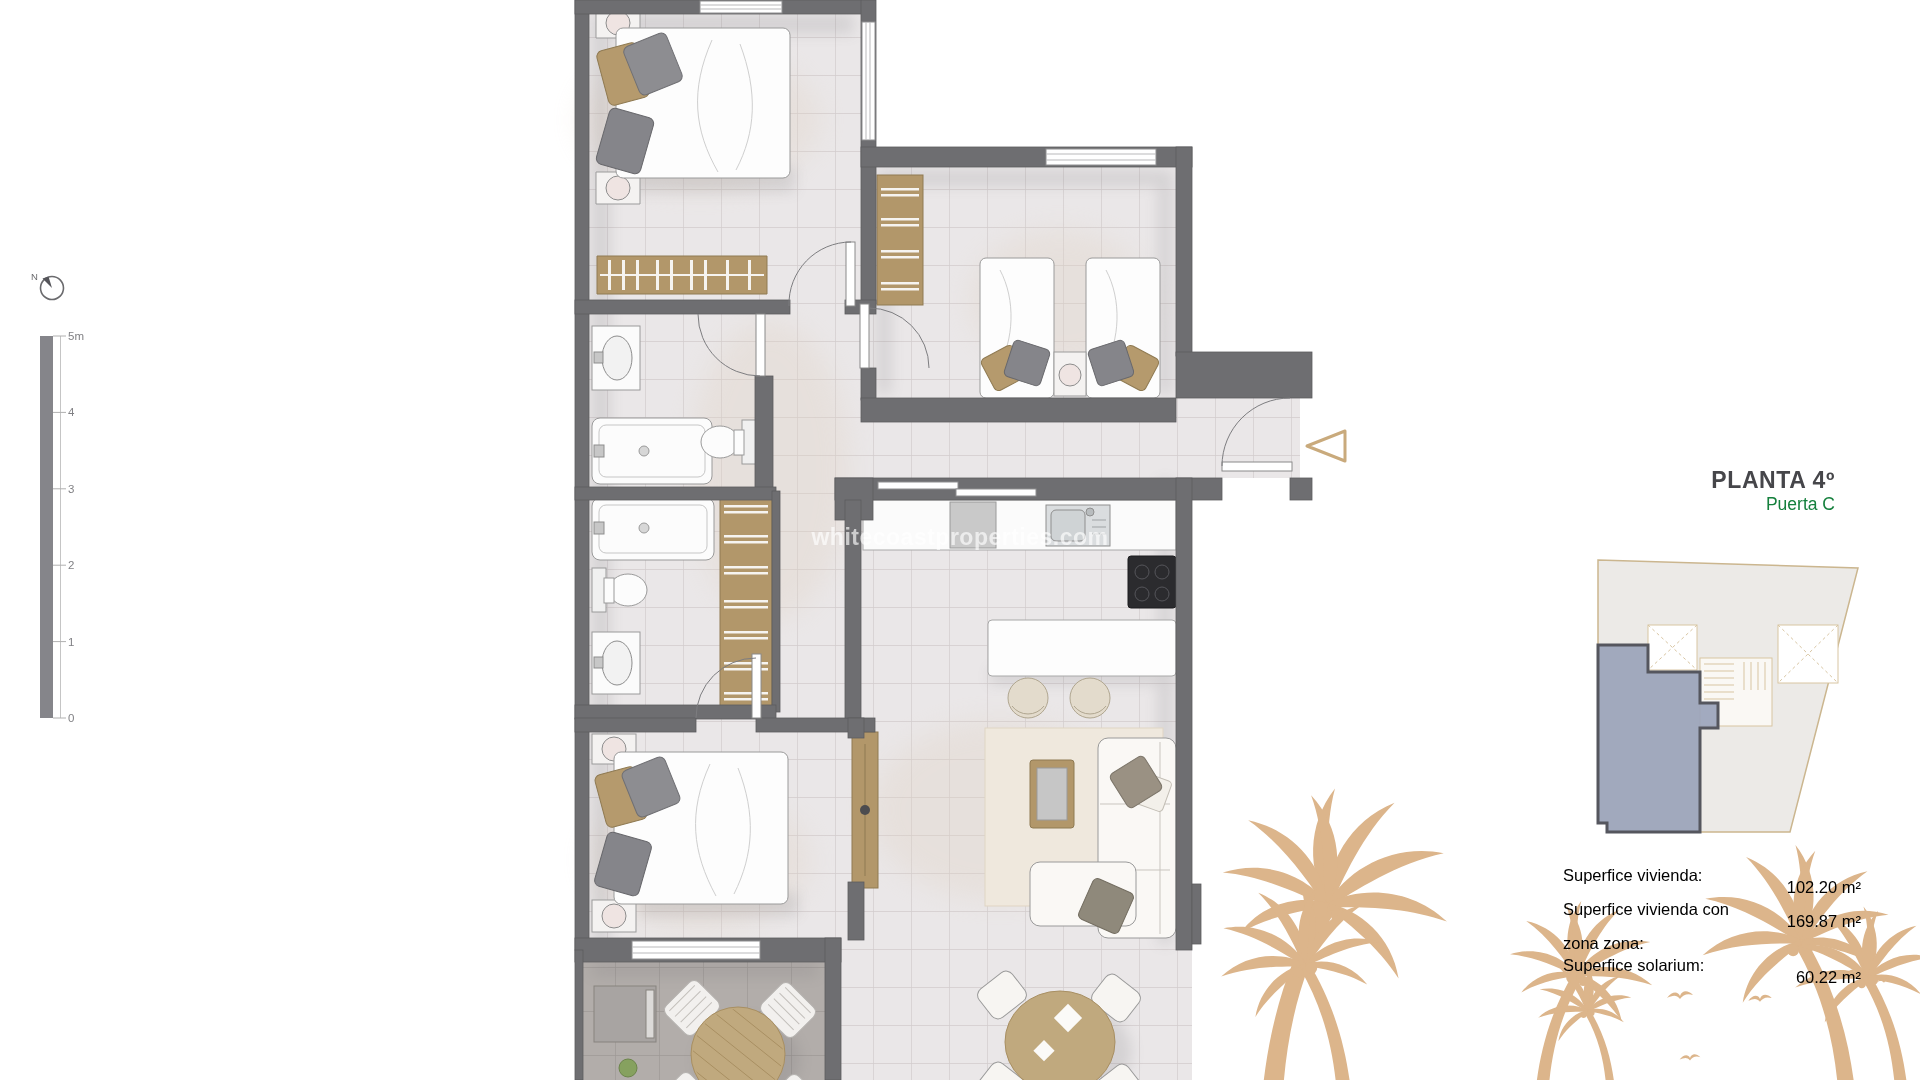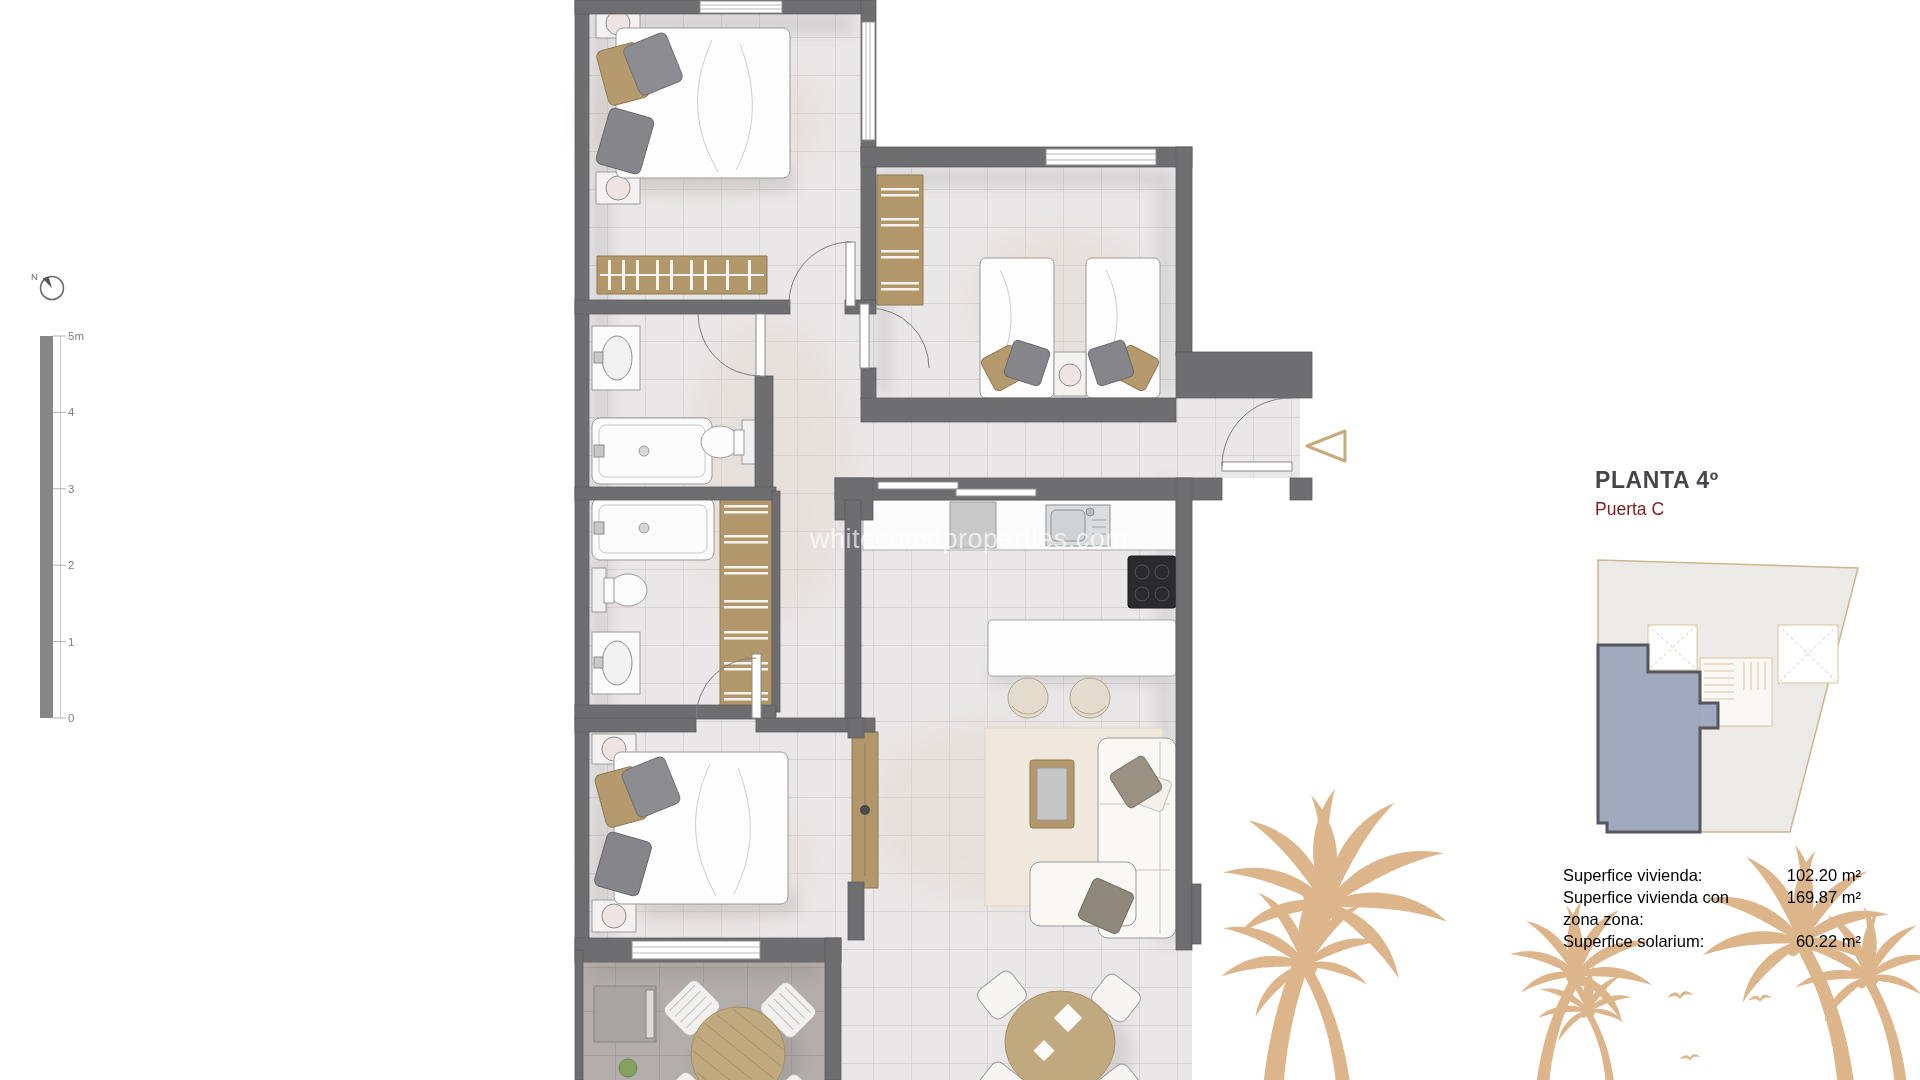--- a/index.html
+++ b/index.html
@@ -1,26 +1,26 @@
 <!DOCTYPE html>
 <html><head>
 <meta charset="utf-8">
 <style>
   html,body{margin:0;padding:0;background:#ffffff;}
   body{font-family:"Liberation Sans", sans-serif;}
   #stage{position:relative;width:1920px;height:1080px;background:#ffffff;overflow:hidden;}
   #plan-svg{position:absolute;left:0;top:0;}
-  .title-block{position:absolute;left:1595px;top:467px;width:240px;text-align:left;}
+  .title-block{position:absolute;left:1595px;top:467px;width:240px;text-align:right;}
   .title-block .main{font-size:23px;font-weight:bold;color:#46464a;letter-spacing:.6px;}
-  .title-block .sub{font-size:17.5px;color:#7f1d1d;margin-top:5px;}
+  .title-block .sub{font-size:17.5px;color:#15803d;}
   .areas-block{position:absolute;left:1563px;top:864px;width:298px;font-size:16.5px;color:#000000;line-height:22px;}
   .area-row{display:flex;justify-content:space-between;}
-  .area-row .val{white-space:nowrap;}
+  .area-row .val{white-space:nowrap;margin-top:12px;}
   .watermark-html{position:absolute;left:810px;top:524px;width:300px;text-align:center;
-    font-size:27px;font-weight:normal;color:rgba(255,255,255,.65);letter-spacing:.5px;pointer-events:none;}
+    font-size:23px;font-weight:bold;color:rgba(255,255,255,.65);letter-spacing:.5px;pointer-events:none;}
 </style>
 </head>
 <body>
 
 <div id="stage">
 
 <svg id="plan-svg" width="1920" height="1080" viewBox="0 0 1920 1080">
   <defs>
     <pattern id="tiles" width="38" height="38" patternUnits="userSpaceOnUse">
       <rect width="38" height="38" fill="#eae7e8"></rect>

